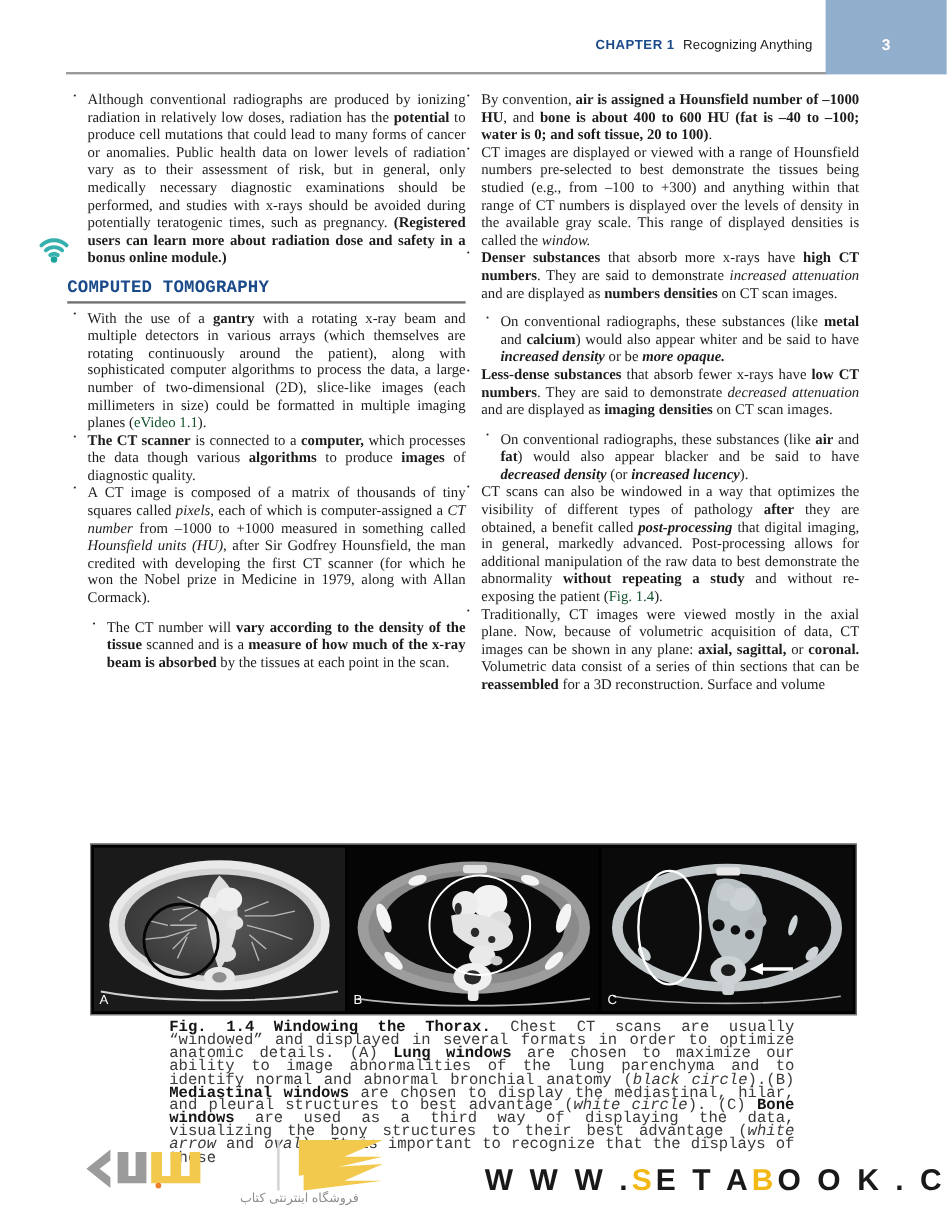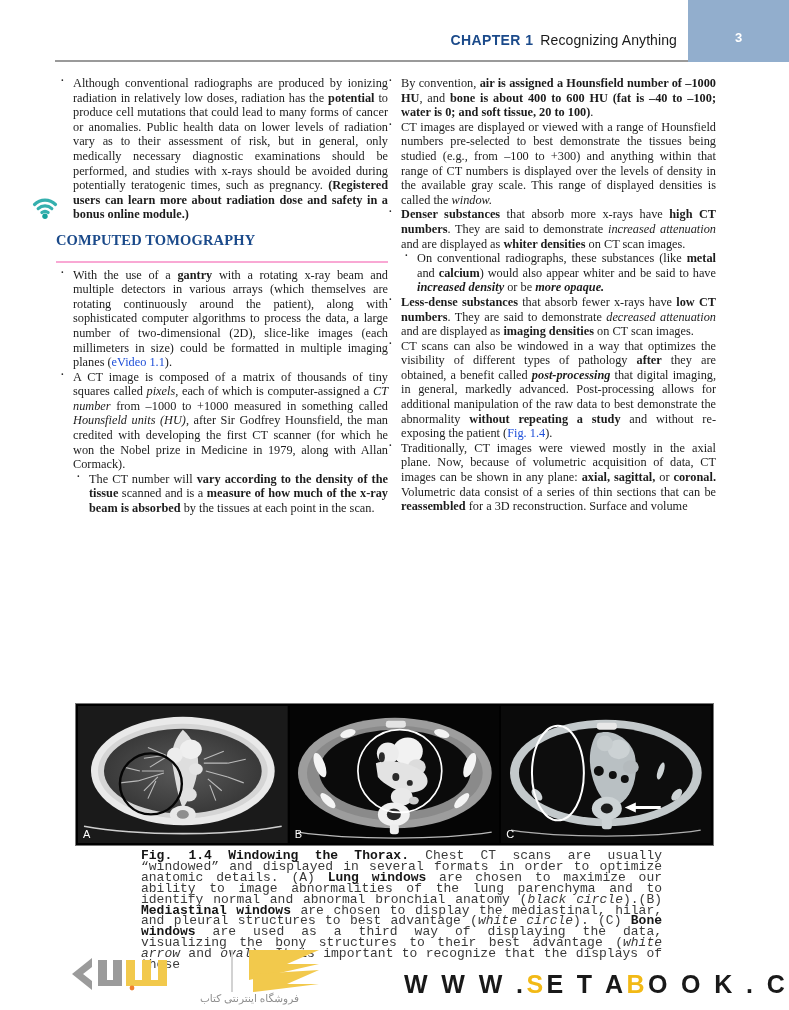--- a/index.html
+++ b/index.html
@@ -16,21 +16,21 @@
   .runhead {
     position: absolute; left:0; top:0; width:789px; height:62px;
   }
   .runhead-rule {
     position:absolute; left:55px; top:60px; width:634px; height:2px;
     background:#9a9a9a;
   }
   .runhead-text {
     position:absolute; right:112px; top:32px;
     font-family:"Liberation Sans", sans-serif;
-    font-size:14px; white-space:nowrap;
+    font-size:11px; white-space:nowrap;
     letter-spacing:.1px;
   }
   .runhead-chapter { color:#1b4a8a; font-weight:bold; letter-spacing:.4px; }
   .runhead-title { color:#1a1a1a; margin-left:7px; }
   .pagenum-block {
     position:absolute; left:688px; top:0; width:101px; height:62px;
     background:#92aecd;
   }
   .pagenum {
     position:absolute; left:688px; top:30px; width:101px;
@@ -50,39 +50,39 @@
   ul.bl { list-style:none; margin:0; padding:0; }
   ul.bl > li {
     position:relative; padding-left:17px; margin:0 0 0 0;
     text-align:justify;
   }
   ul.bl > li::before {
     content:"·"; position:absolute; left:4px; top:-2px;
     font-size:14px; color:#222; line-height:14.6px;
   }
   ul.bl ul.bl { margin-top:0; }
-  ul.bl ul.bl > li { padding-left:16px; }
+  ul.bl ul.bl > li { padding-left:16px;margin-top:10px; }
   ul.bl ul.bl > li::before { left:3px; }
 
   li.nobullet { padding-left:17px; }
   li.nobullet::before { content:""; }
 
   b, strong { font-weight:bold; }
   i, em { font-style:italic; }
   .bi { font-weight:bold; font-style:italic; }
-  .lnk { color:#1d4ed8; }
+  .lnk { color:#14532d; }
 
   
   .sect {
     margin:11px 0 5px 0;
-    font-family:Liberation Serif, serif;
+    font-family:Liberation Mono, monospace;
     font-weight:bold; font-size:14.5px; color:#1b4a8a;
     letter-spacing:.15px;
-    padding-bottom:13px;
-    border-bottom:2px solid #f9a8d4;
+    padding-bottom:3px;
+    border-bottom:2px solid #737373;
     text-align:left;
   }
 
   
   .wifi-icon {
     position:absolute; left:31px; top:196px; width:28px; height:24px;
   }
 
   
   .figure {
@@ -165,48 +165,56 @@
     </li>
   </ul>
 
   <div class="sect">COMPUTED TOMOGRAPHY</div>
 
   <ul class="bl">
     <li>
       <span>With the use of a <b>gantry</b> with a rotating x-ray beam and multiple detectors in various arrays (which themselves are rotating continuously around the patient), along with sophisticated computer algorithms to process the data, a large number of two-dimensional (2D), slice-like images (each millimeters in size) could be formatted in multiple imaging planes (<span class="lnk">eVideo 1.1</span>).</span>
     </li>
     <li>
+      <span><b>The CT scanner</b> is connected to a <b>computer,</b> which processes the data though various <b>algorithms</b> to produce <b>images</b> of diagnostic quality.</span>
+    </li>
+    <li>
       <span>A CT image is composed of a matrix of thousands of tiny squares called <i>pixels</i>, each of which is computer-assigned a <i>CT number</i> from –1000 to +1000 measured in something called <i>Hounsfield units (HU)</i>, after Sir Godfrey Hounsfield, the man credited with developing the first CT scanner (for which he won the Nobel prize in Medicine in 1979, along with Allan Cormack).</span>
       <ul class="bl">
         <li>
           <span>The CT number will <b>vary according to the density of the tissue</b> scanned and is a <b>measure of how much of the x-ray beam is absorbed</b> by the tissues at each point in the scan.</span>
         </li>
       </ul>
     </li>
   </ul>
 </div>
 
 <div class="col col-right">
   <ul class="bl">
     <li class="nobullet">
       <span>By convention, <b>air is assigned a Hounsfield number of –1000 HU</b>, and <b>bone is about 400 to 600 HU (fat is –40 to –100; water is 0; and soft tissue, 20 to 100)</b>.</span>
     </li>
     <li>
       <span>CT images are displayed or viewed with a range of Hounsfield numbers pre-selected to best demonstrate the tissues being studied (e.g., from –100 to +300) and anything within that range of CT numbers is displayed over the levels of density in the available gray scale. This range of displayed densities is called the <i>window.</i></span>
     </li>
     <li>
-      <span><b>Denser substances</b> that absorb more x-rays have <b>high CT numbers</b>. They are said to demonstrate <i>increased attenuation</i> and are displayed as <b>whiter densities</b> on CT scan images.</span>
+      <span><b>Denser substances</b> that absorb more x-rays have <b>high CT numbers</b>. They are said to demonstrate <i>increased attenuation</i> and are displayed as <b>numbers densities</b> on CT scan images.</span>
       <ul class="bl">
         <li>
           <span>On conventional radiographs, these substances (like <b>metal</b> and <b>calcium</b>) would also appear whiter and be said to have <span class="bi">increased density</span> or be <span class="bi">more opaque.</span></span>
         </li>
       </ul>
     </li>
     <li>
       <span><b>Less-dense substances</b> that absorb fewer x-rays have <b>low CT numbers</b>. They are said to demonstrate <i>decreased attenuation</i> and are displayed as <b>imaging densities</b> on CT scan images.</span>
+      <ul class="bl">
+        <li>
+          <span>On conventional radiographs, these substances (like <b>air</b> and <b>fat</b>) would also appear blacker and be said to have <span class="bi">decreased density</span> (or <span class="bi">increased lucency</span>).</span>
+        </li>
+      </ul>
     </li>
     <li>
       <span>CT scans can also be windowed in a way that optimizes the visibility of different types of pathology <b>after</b> they are obtained, a benefit called <span class="bi">post-processing</span> that digital imaging, in general, markedly advanced. Post-processing allows for additional manipulation of the raw data to best demonstrate the abnormality <b>without repeating a study</b> and without re-exposing the patient (<span class="lnk">Fig. 1.4</span>).</span>
     </li>
     <li>
       <span>Traditionally, CT images were viewed mostly in the axial plane. Now, because of volumetric acquisition of data, CT images can be shown in any plane: <b>axial, sagittal,</b> or <b>coronal.</b> Volumetric data consist of a series of thin sections that can be <b>reassembled</b> for a 3D reconstruction. Surface and volume</span>
     </li>
   </ul>
 </div>
 

